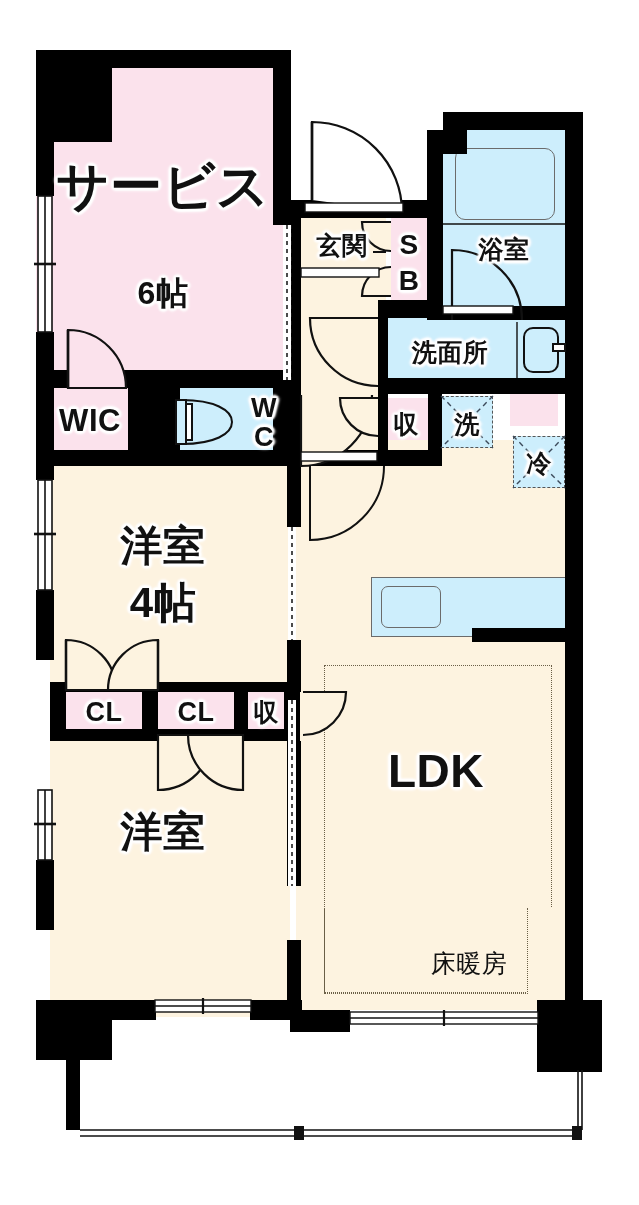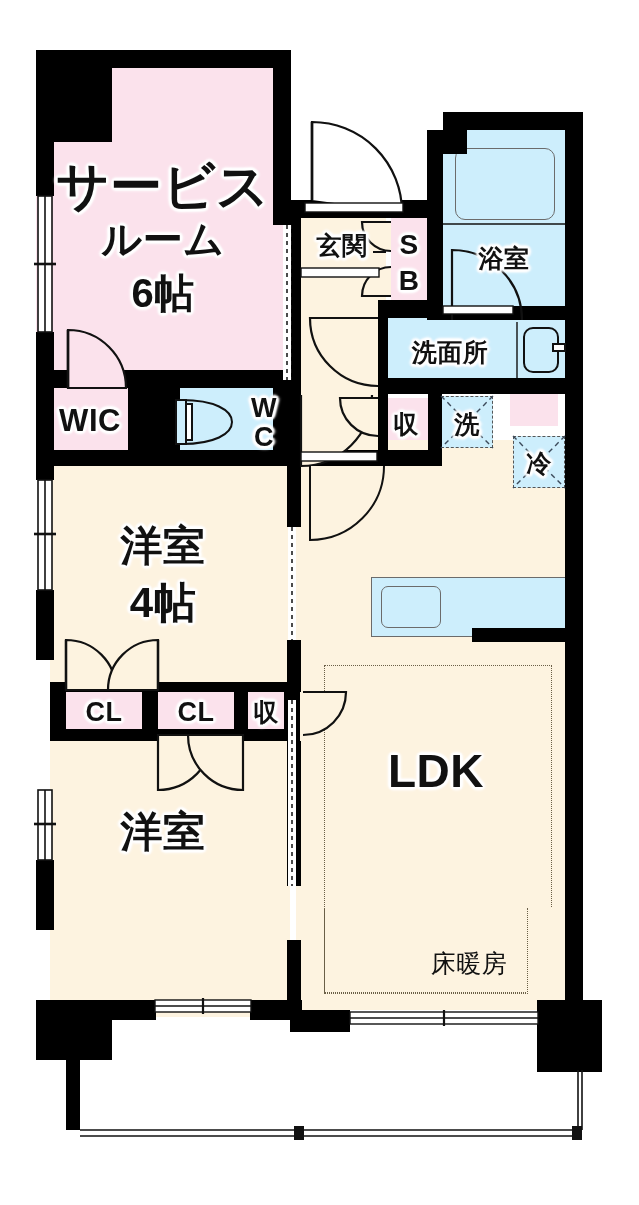--- a/index.html
+++ b/index.html
@@ -241,34 +241,33 @@
         <line x1="80" y1="1136" x2="582" y2="1136"></line>
         <rect x="294" y="1126" width="10" height="14" fill="#111111" stroke="none"></rect>
         <rect x="572" y="1126" width="10" height="14" fill="#111111" stroke="none"></rect>
         <line x1="578" y1="1070" x2="578" y2="1130"></line>
         <line x1="582" y1="1070" x2="582" y2="1130"></line>
       </g>
     </g>
   </svg>
 
   <div class="lbl" style="left:163px;top:186px;font-size:52px;">サービス</div>
-  <div class="lbl" style="left:163px;top:240px;font-size:40px;">ルーム</div>
-  <div class="lbl" style="left:163px;top:294px;font-size:40px;">6帖</div>
+  <div class="lbl" style="left:163px;top:294px;font-size:32px;">6帖</div>
 
   <div class="lbl" style="left:90px;top:421px;font-size:31px;">WIC</div>
 
   <div class="lbl" style="left:264px;top:408px;font-size:27px;">W</div>
   <div class="lbl" style="left:264px;top:437px;font-size:27px;">C</div>
 
   <div class="lbl" style="left:342px;top:245px;font-size:25px;">玄関</div>
 
   <div class="lbl" style="left:409px;top:245px;font-size:28px;">S</div>
   <div class="lbl" style="left:409px;top:281px;font-size:28px;">B</div>
 
-  <div class="lbl" style="left:504px;top:258px;font-size:25px;">浴室</div>
+  <div class="lbl" style="left:504px;top:249px;font-size:25px;">浴室</div>
 
   <div class="lbl" style="left:450px;top:352px;font-size:25px;border-radius:9px;">洗面所</div>
 
   <div class="lbl" style="left:406px;top:424px;font-size:25px;">収</div>
 
   <div class="lbl" style="left:467px;top:424px;font-size:25px;">洗</div>
 
   <div class="lbl" style="left:539px;top:463px;font-size:25px;">冷</div>
 
   <div class="lbl" style="left:163px;top:546px;font-size:42px;">洋室</div>

